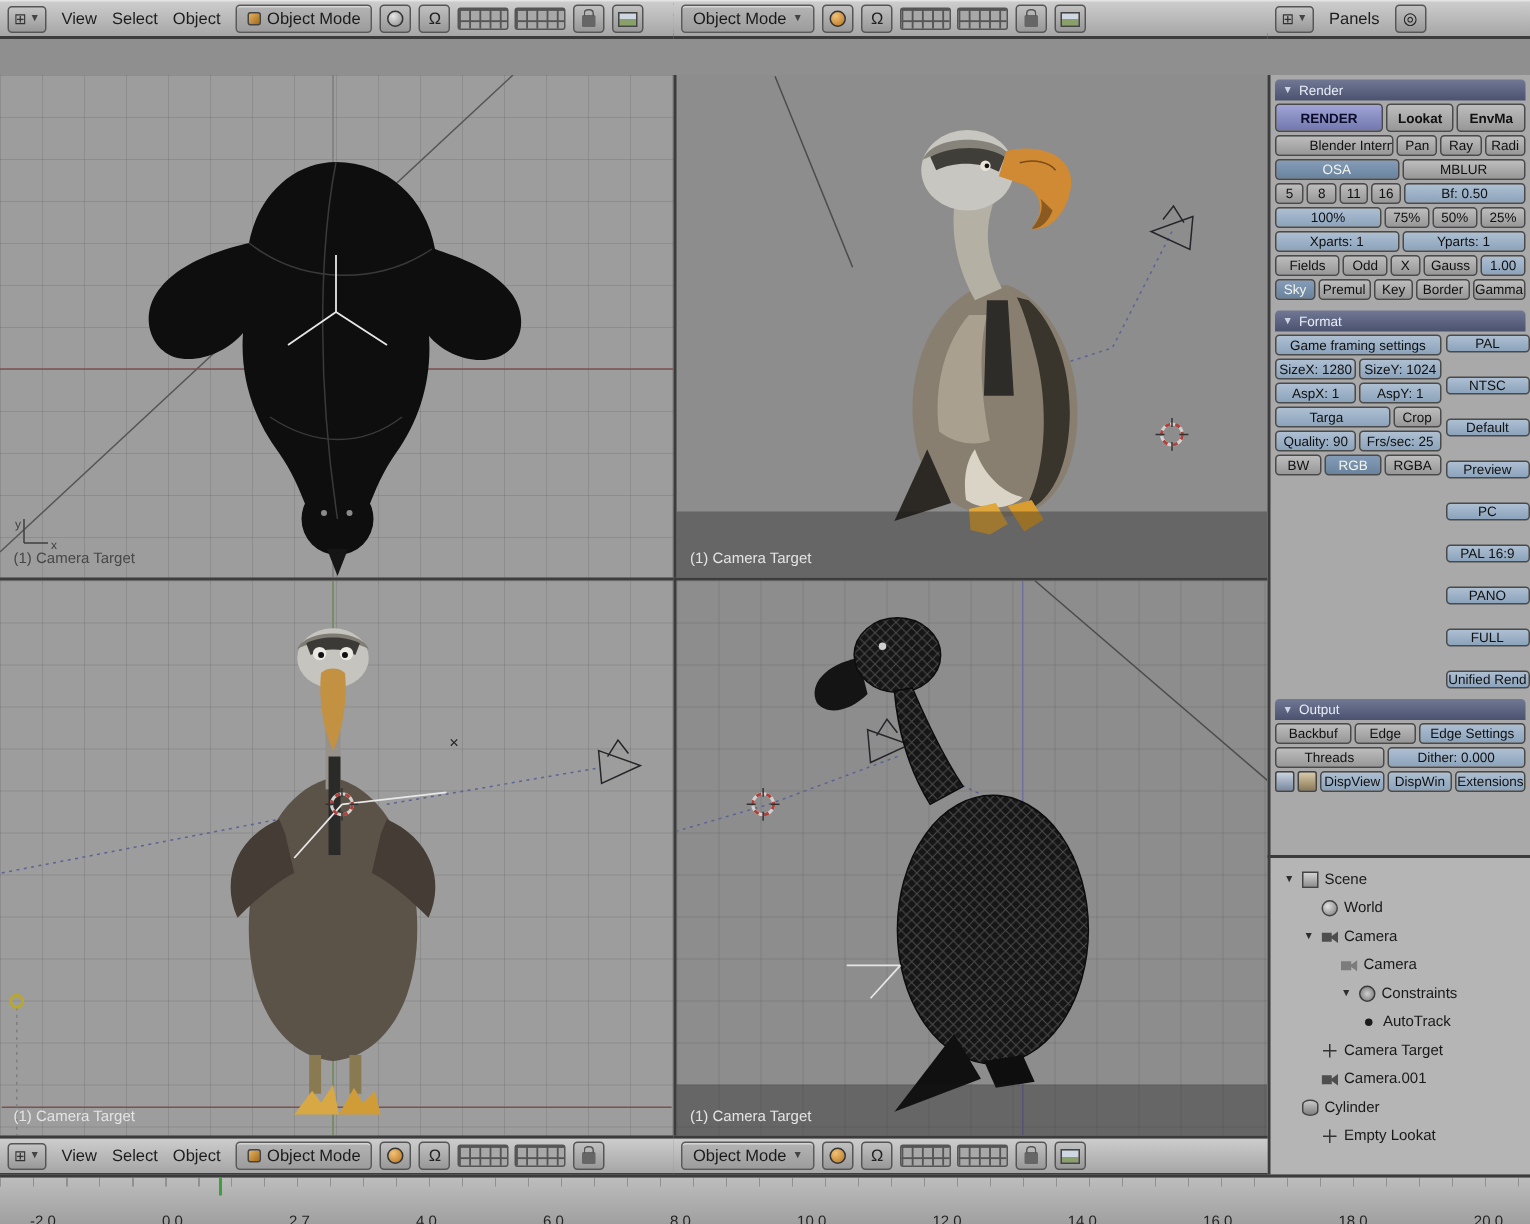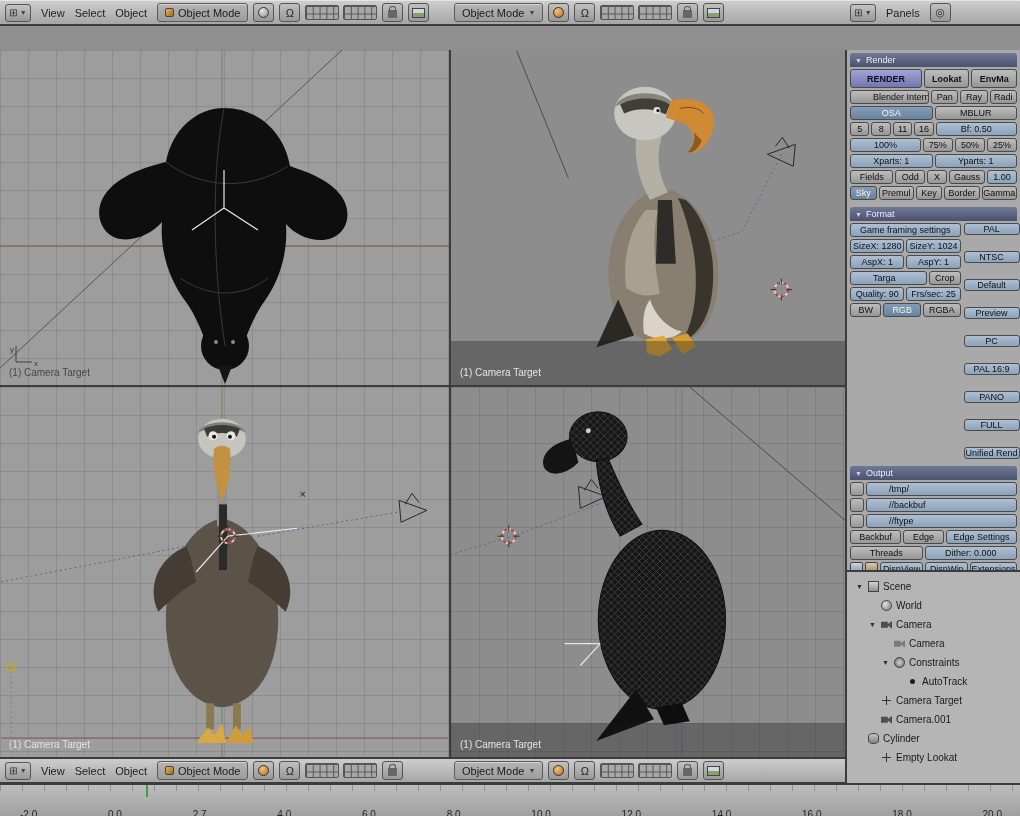--- a/index.html
+++ b/index.html
@@ -451,37 +451,20 @@
             <div class="btn blue">Unified Rend</div>
           </div>
       </div>
     </div>
 
     <div class="panel">
       <div class="ptitle">
           <span class="tri">▼</span>
           <span>Output</span>
         </div>
-      <div>
-
-          <div class="prow">
-            <div class="btn sq"></div>
-            <div class="btn blue left" style="flex:1">/tmp/</div>
-          </div>
-
-          <div class="prow">
-            <div class="btn sq"></div>
-            <div class="btn blue left" style="flex:1">//backbuf</div>
-          </div>
-
-          <div class="prow">
-            <div class="btn sq"></div>
-            <div class="btn blue left" style="flex:1">//ftype</div>
-          </div>
-        </div>
       <div class="prow">
         <div class="btn" style="flex:0.9">Backbuf</div>
         <div class="btn" style="flex:0.7">Edge</div>
         <div class="btn blue" style="flex:1.3">Edge Settings</div>
       </div>
       <div class="prow">
         <div class="btn" style="flex:1">Threads</div>
         <div class="btn blue" style="flex:1.3">Dither: 0.000</div>
       </div>
       <div class="prow">
@@ -515,21 +498,21 @@
           <span class="oicon camera-icon"></span>
           <span>Camera</span>
         </div>
 
         <div class="out-row" style="padding-left: 34px;">
           <span class="out-arrow"></span>
           <span class="oicon camera-data-icon"></span>
           <span>Camera</span>
         </div>
 
-        <div class="out-row" style="padding-left: 34px;">
+        <div class="out-row" style="padding-left: 34px; margin-left: 12px;">
           <span class="out-arrow">▼</span>
           <span class="oicon constraint-icon"></span>
           <span>Constraints</span>
         </div>
 
         <div class="out-row" style="padding-left: 47px;">
           <span class="out-arrow"></span>
           <span class="oicon dot-icon"></span>
           <span>AutoTrack</span>
         </div>

